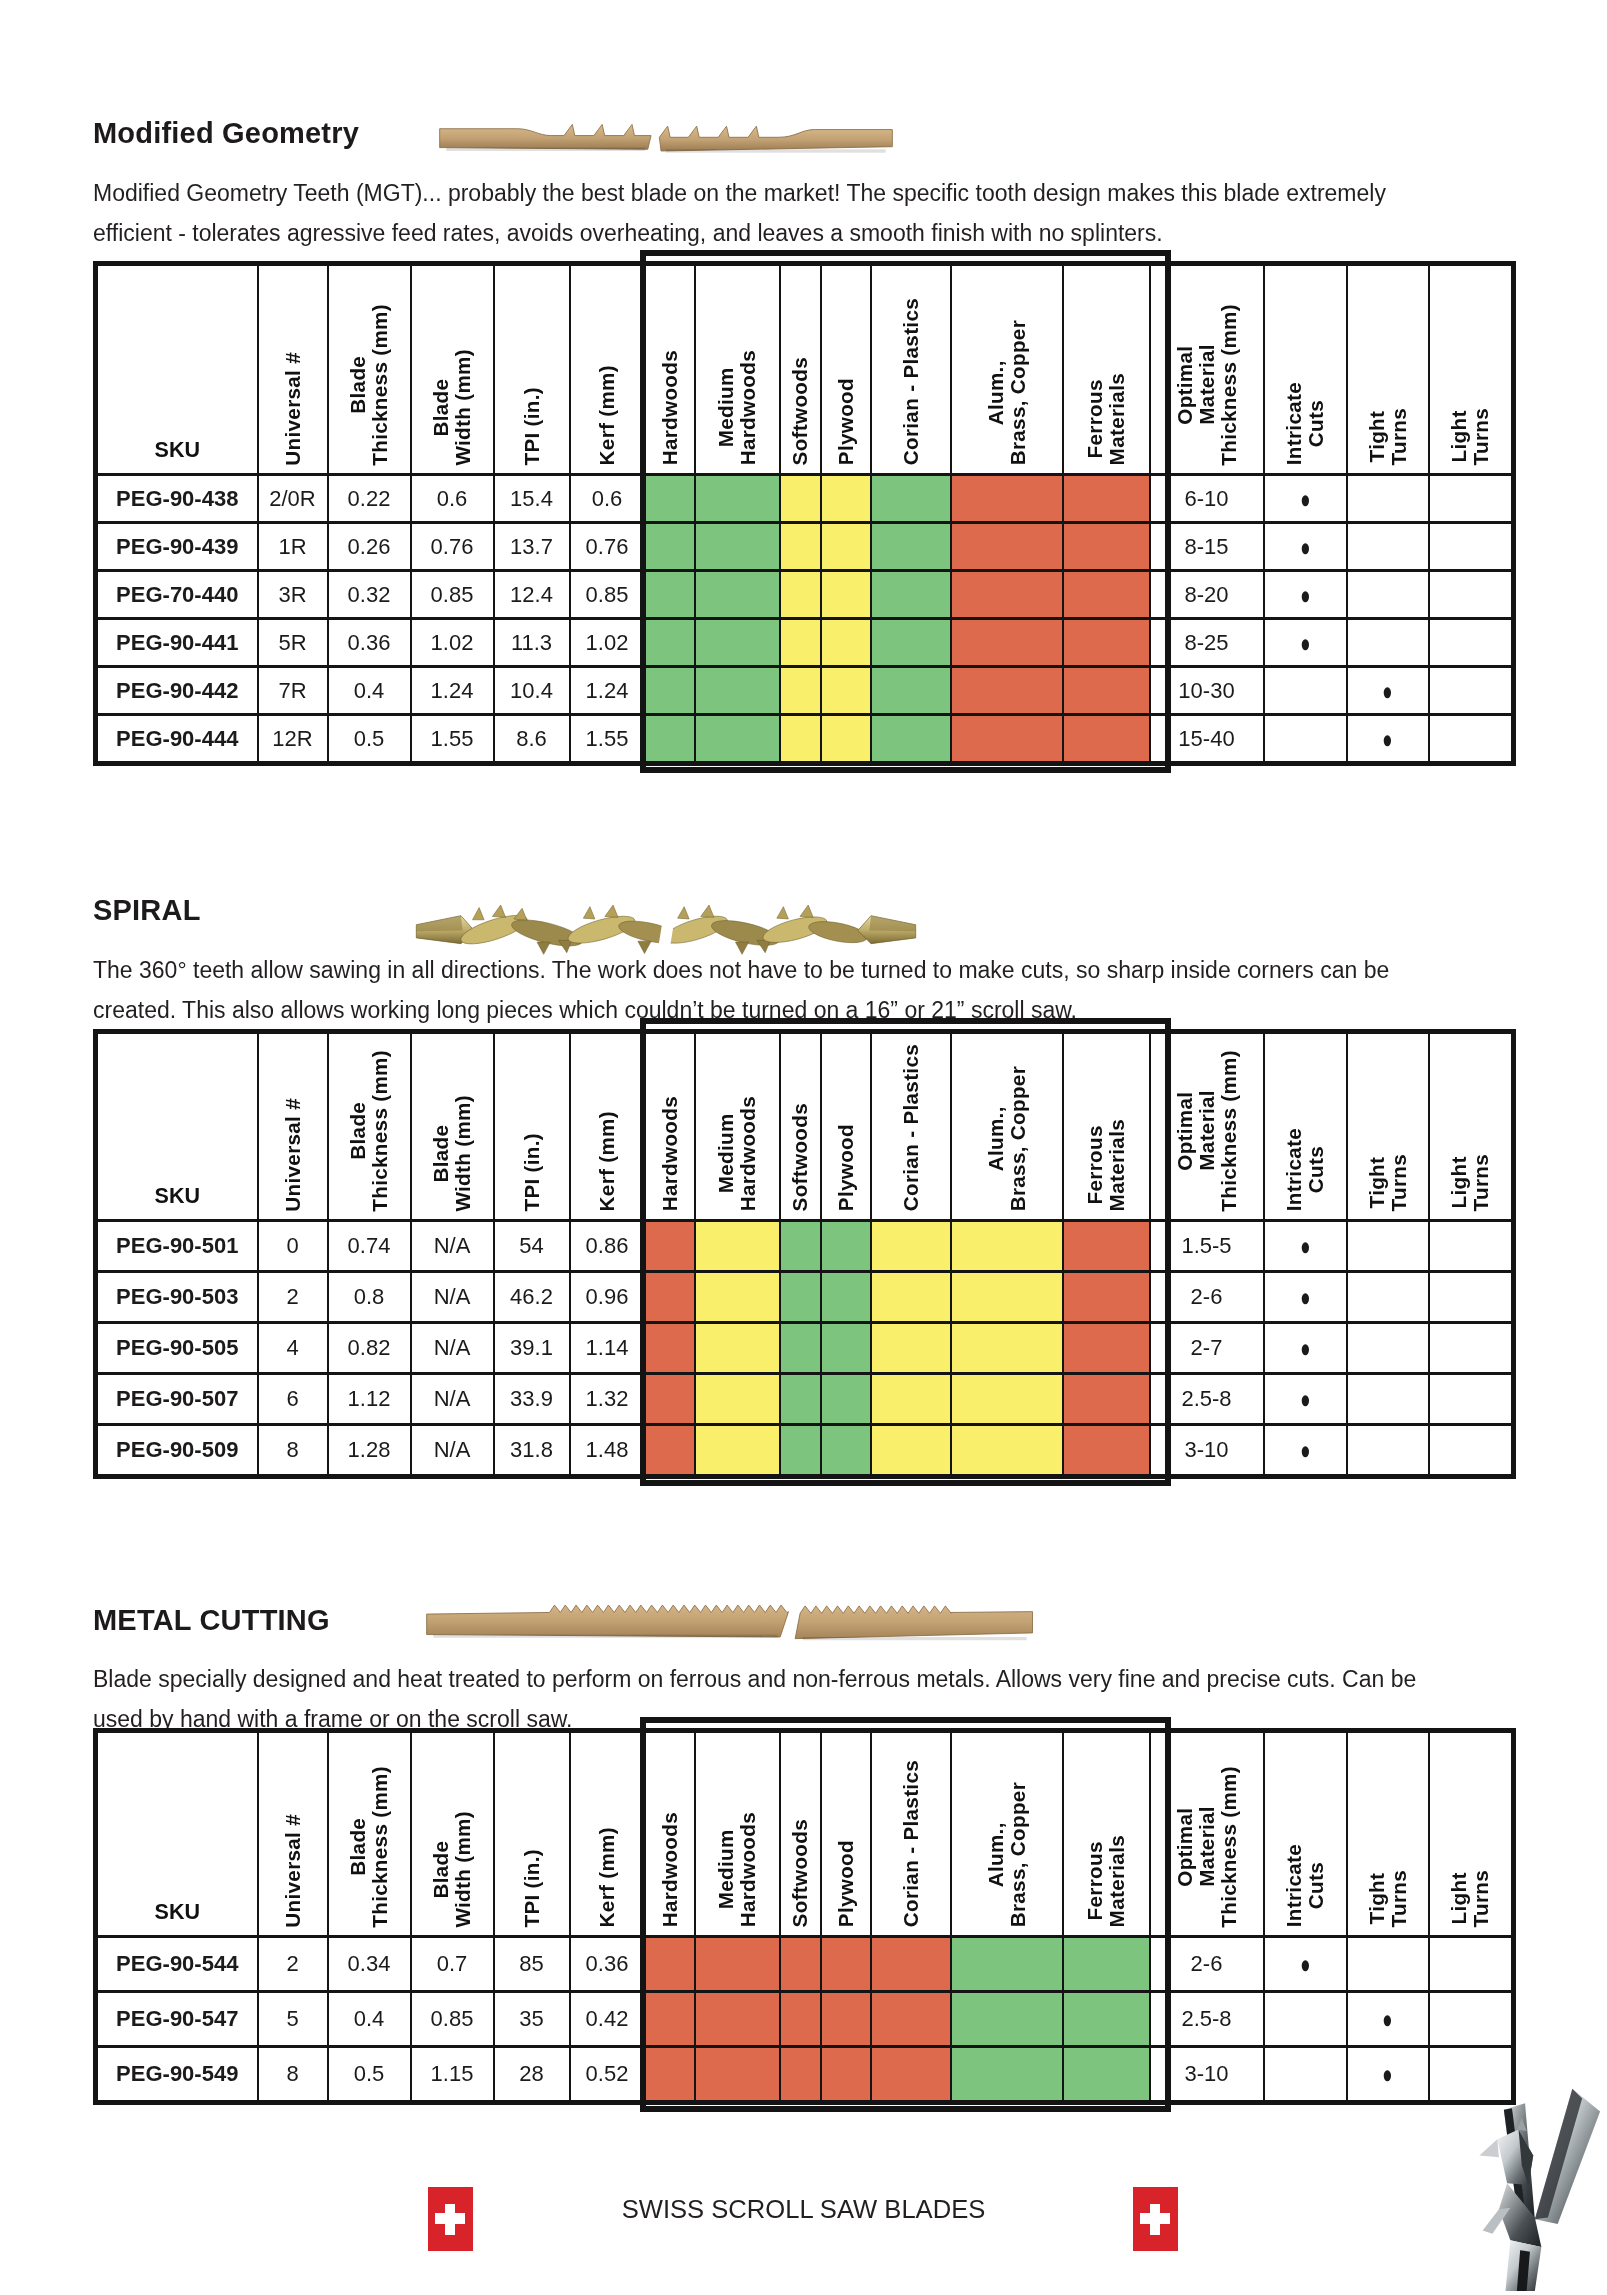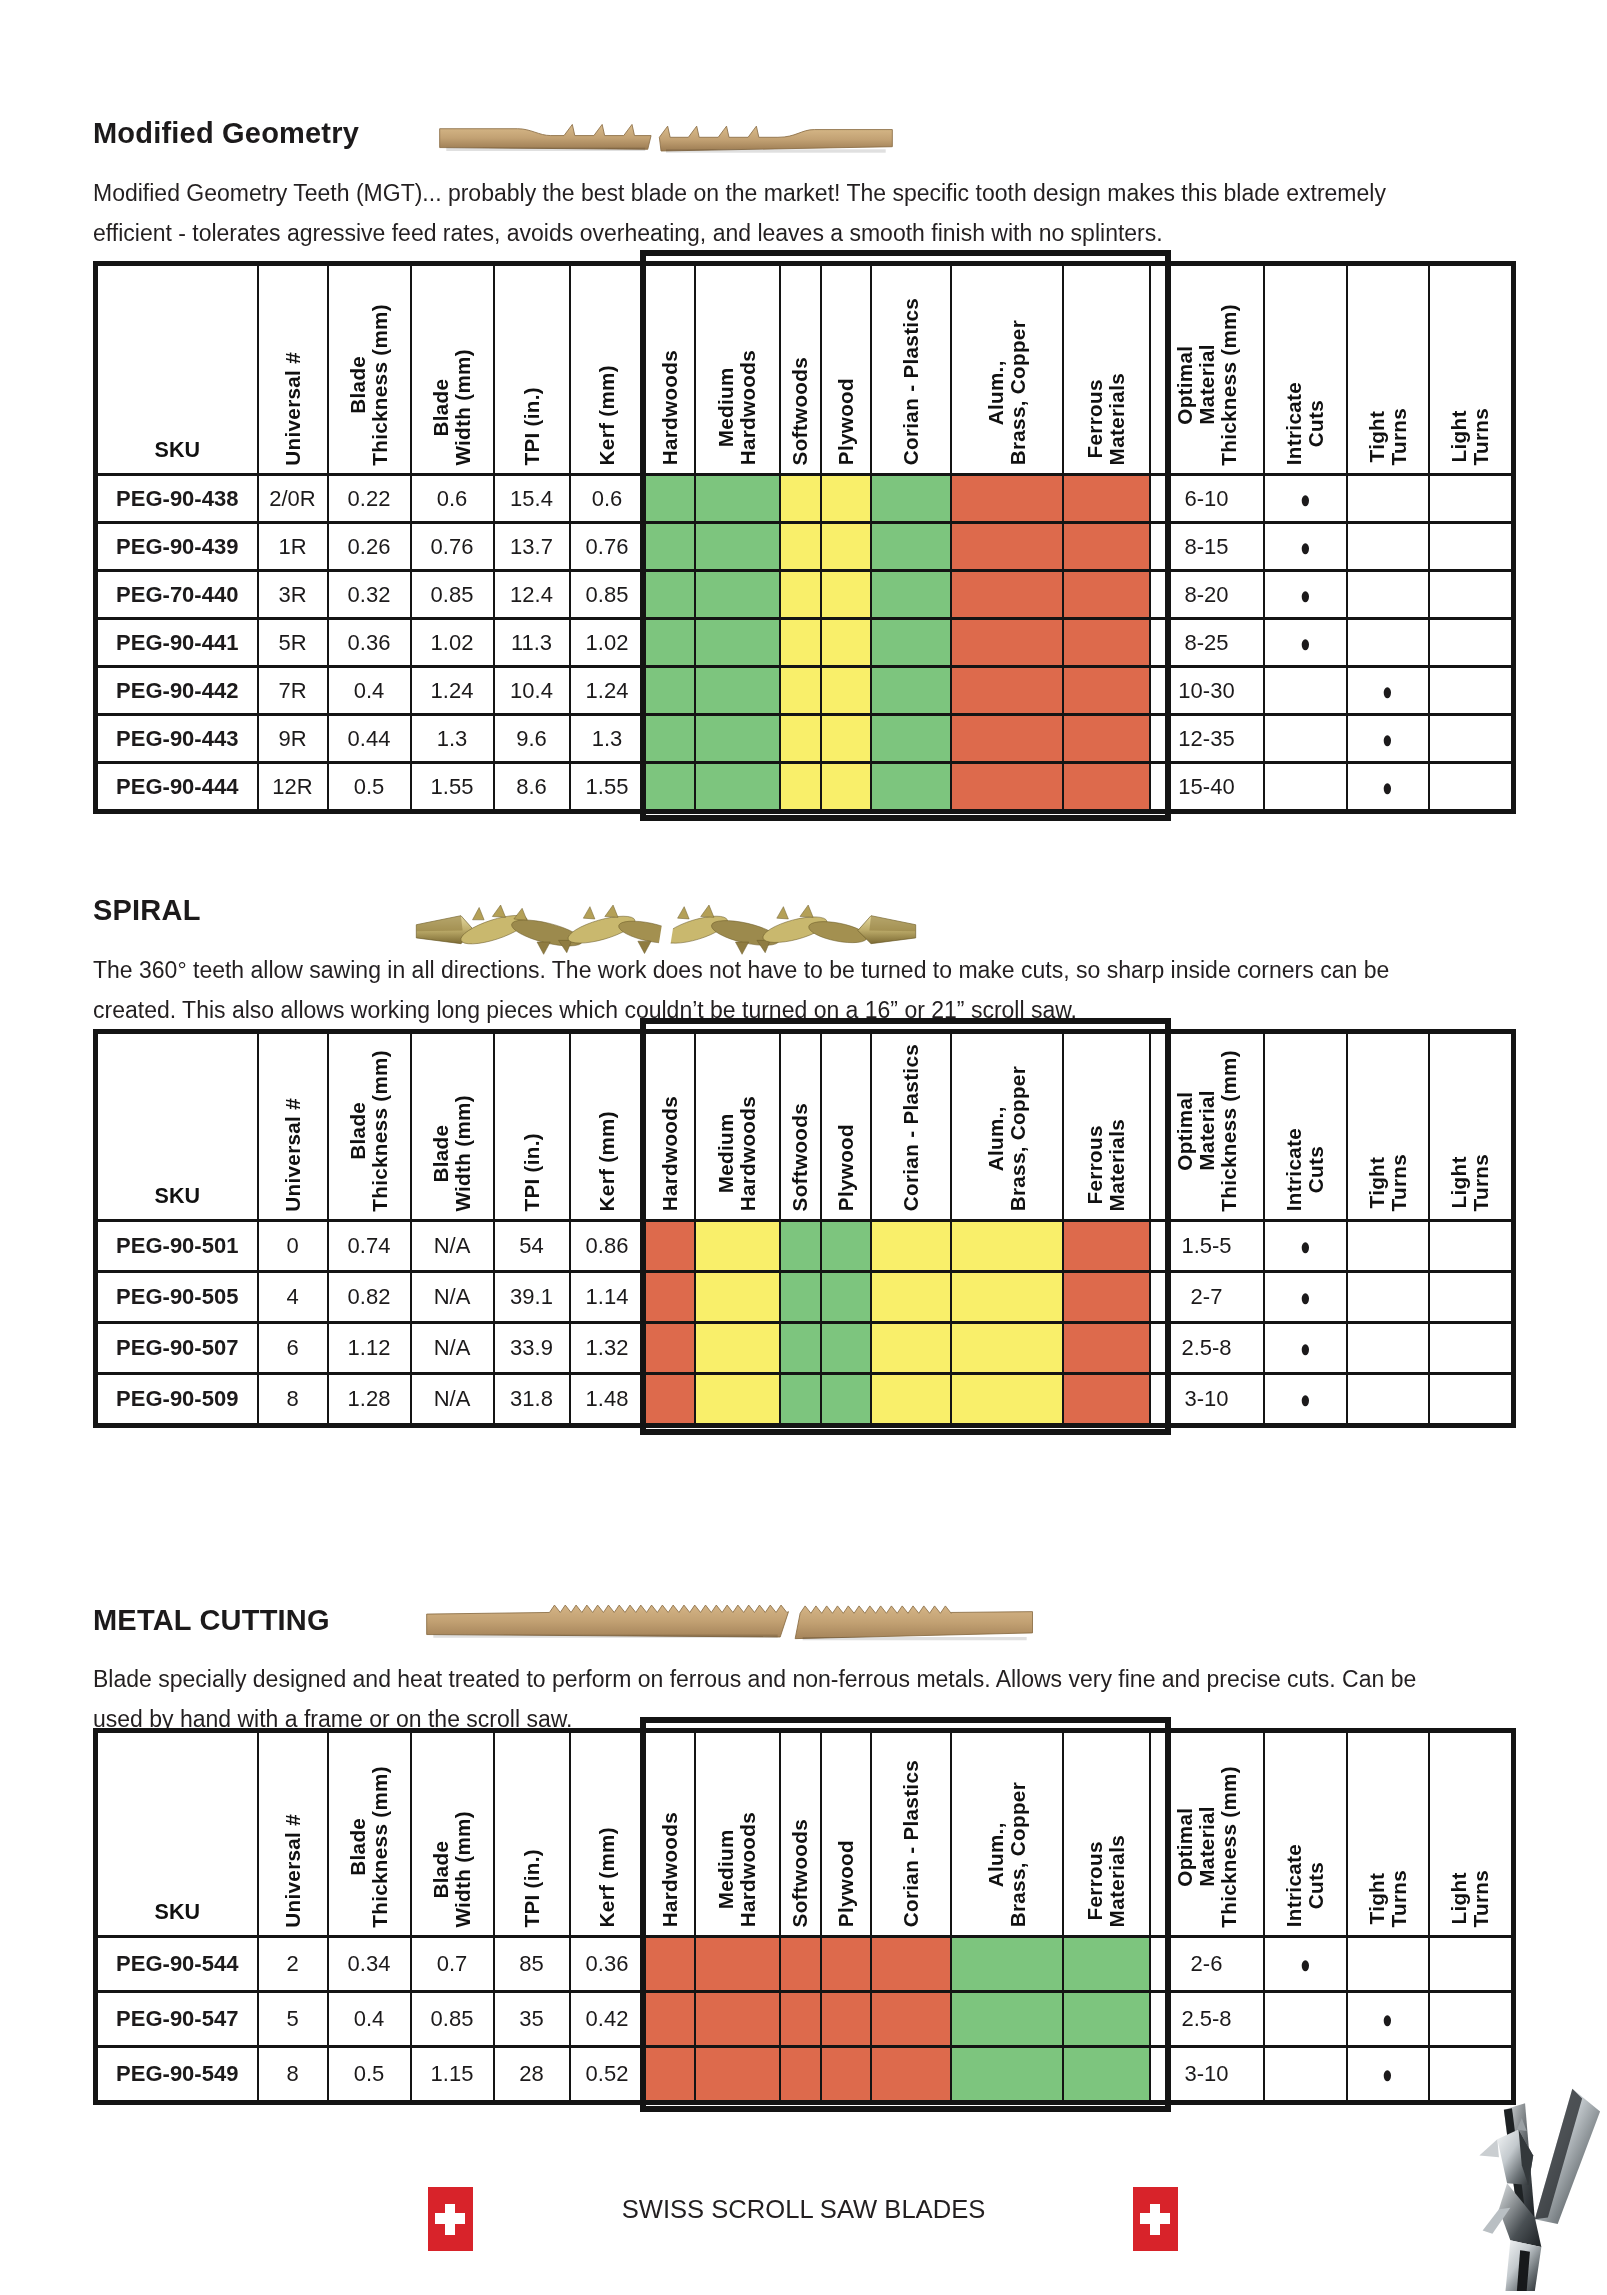--- a/index.html
+++ b/index.html
@@ -232,39 +232,20 @@
           <td>10.4</td>
           <td>1.24</td>
           <td style="background: rgb(125, 197, 126);"></td>
           <td style="background: rgb(125, 197, 126);"></td>
           <td style="background: rgb(249, 239, 106);"></td>
           <td style="background: rgb(249, 239, 106);"></td>
           <td style="background: rgb(125, 197, 126);"></td>
           <td style="background: rgb(221, 106, 76);"></td>
           <td style="background: rgb(221, 106, 76);"></td>
           <td>10-30</td>
-          <td></td>
-          <td><span class="dot">●</span></td>
-          <td></td>
-        </tr>
-        <tr>
-          <td class="sku">PEG-90-443</td>
-          <td>9R</td>
-          <td>0.44</td>
-          <td>1.3</td>
-          <td>9.6</td>
-          <td>1.3</td>
-          <td style="background: rgb(125, 197, 126);"></td>
-          <td style="background: rgb(125, 197, 126);"></td>
-          <td style="background: rgb(249, 239, 106);"></td>
-          <td style="background: rgb(249, 239, 106);"></td>
-          <td style="background: rgb(125, 197, 126);"></td>
-          <td style="background: rgb(221, 106, 76);"></td>
-          <td style="background: rgb(221, 106, 76);"></td>
-          <td>12-35</td>
           <td></td>
           <td><span class="dot">●</span></td>
           <td></td>
         </tr>
         <tr>
           <td class="sku">PEG-90-444</td>
           <td>12R</td>
           <td>0.5</td>
           <td>1.55</td>
           <td>8.6</td>
@@ -432,20 +413,39 @@
           <td style="background: rgb(125, 197, 126);"></td>
           <td style="background: rgb(249, 239, 106);"></td>
           <td style="background: rgb(249, 239, 106);"></td>
           <td style="background: rgb(221, 106, 76);"></td>
           <td>1.5-5</td>
           <td><span class="dot">●</span></td>
           <td></td>
           <td></td>
         </tr>
         <tr>
+          <td class="sku">PEG-90-503</td>
+          <td>2</td>
+          <td>0.8</td>
+          <td>N/A</td>
+          <td>46.2</td>
+          <td>0.96</td>
+          <td style="background: rgb(221, 106, 76);"></td>
+          <td style="background: rgb(249, 239, 106);"></td>
+          <td style="background: rgb(125, 197, 126);"></td>
+          <td style="background: rgb(125, 197, 126);"></td>
+          <td style="background: rgb(249, 239, 106);"></td>
+          <td style="background: rgb(249, 239, 106);"></td>
+          <td style="background: rgb(221, 106, 76);"></td>
+          <td>2-6</td>
+          <td><span class="dot">●</span></td>
+          <td></td>
+          <td></td>
+        </tr>
+        <tr>
           <td class="sku">PEG-90-505</td>
           <td>4</td>
           <td>0.82</td>
           <td>N/A</td>
           <td>39.1</td>
           <td>1.14</td>
           <td style="background: rgb(221, 106, 76);"></td>
           <td style="background: rgb(249, 239, 106);"></td>
           <td style="background: rgb(125, 197, 126);"></td>
           <td style="background: rgb(125, 197, 126);"></td>

